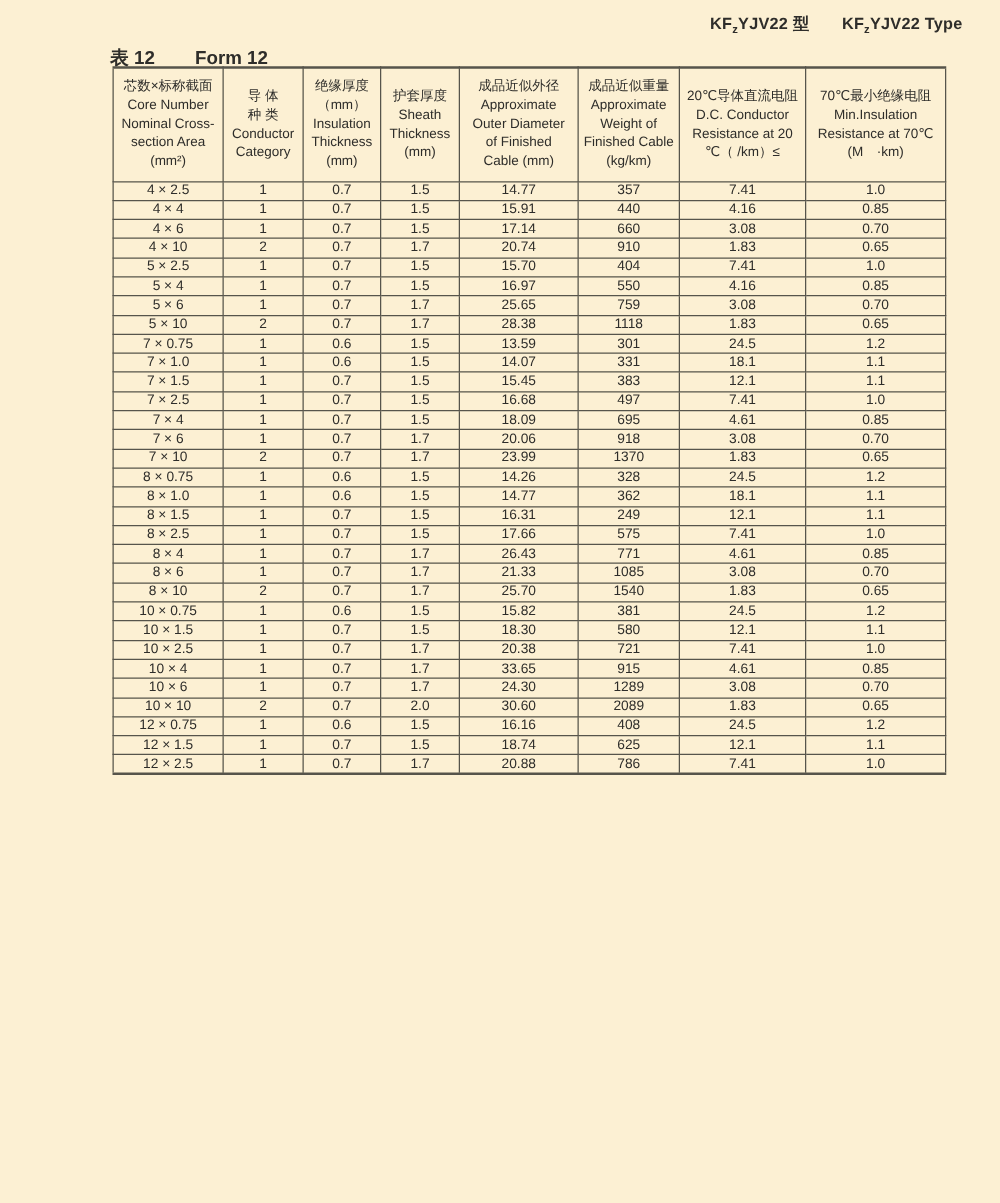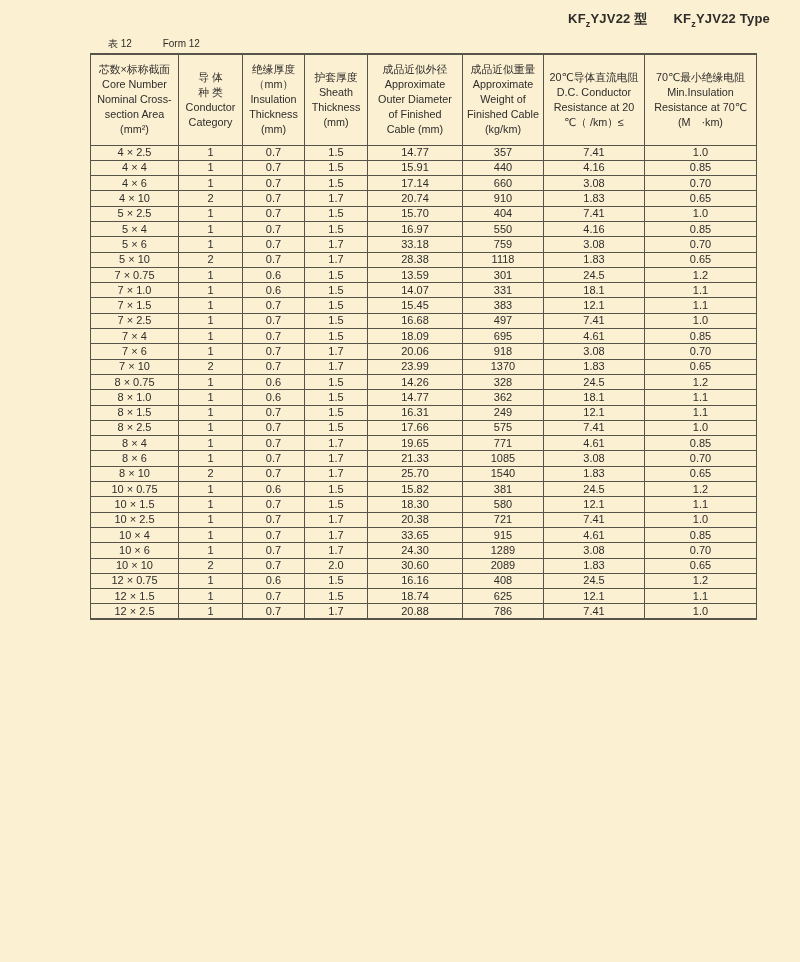--- a/index.html
+++ b/index.html
@@ -18,22 +18,23 @@
   }
   .page{position:relative;width:800px;height:962px;background:var(--page-bg);}
   .doc-title{
     position:absolute;top:10px;right:30px;
     font-size:13px;font-weight:bold;letter-spacing:.2px;
     white-space:nowrap;
   }
   .doc-title .title-en{margin-left:26px;}
   .doc-title sub{font-size:9px;}
   .table-caption{
-    position:absolute;left:108px;top:37px;
-    font-size:10px;
+    position:absolute;left:88px;top:37px;
+    font-size:15px;
+    font-weight:bold;
   }
   .table-caption .caption-en{margin-left:28px;}
   table.spec{
     position:absolute;left:90px;top:53px;
     width:666px;
     border-collapse:collapse;
     table-layout:fixed;
     border-top:2px solid var(--line);
     border-bottom:2px solid var(--line);
   }
@@ -200,21 +201,21 @@
           <td>16.97</td>
           <td>550</td>
           <td>4.16</td>
           <td>0.85</td>
         </tr>
         <tr>
           <td>5 × 6</td>
           <td>1</td>
           <td>0.7</td>
           <td>1.7</td>
-          <td>33.18</td>
+          <td>25.65</td>
           <td>759</td>
           <td>3.08</td>
           <td>0.70</td>
         </tr>
         <tr>
           <td>5 × 10</td>
           <td>2</td>
           <td>0.7</td>
           <td>1.7</td>
           <td>28.38</td>
@@ -330,21 +331,21 @@
           <td>17.66</td>
           <td>575</td>
           <td>7.41</td>
           <td>1.0</td>
         </tr>
         <tr>
           <td>8 × 4</td>
           <td>1</td>
           <td>0.7</td>
           <td>1.7</td>
-          <td>19.65</td>
+          <td>26.43</td>
           <td>771</td>
           <td>4.61</td>
           <td>0.85</td>
         </tr>
         <tr>
           <td>8 × 6</td>
           <td>1</td>
           <td>0.7</td>
           <td>1.7</td>
           <td>21.33</td>

